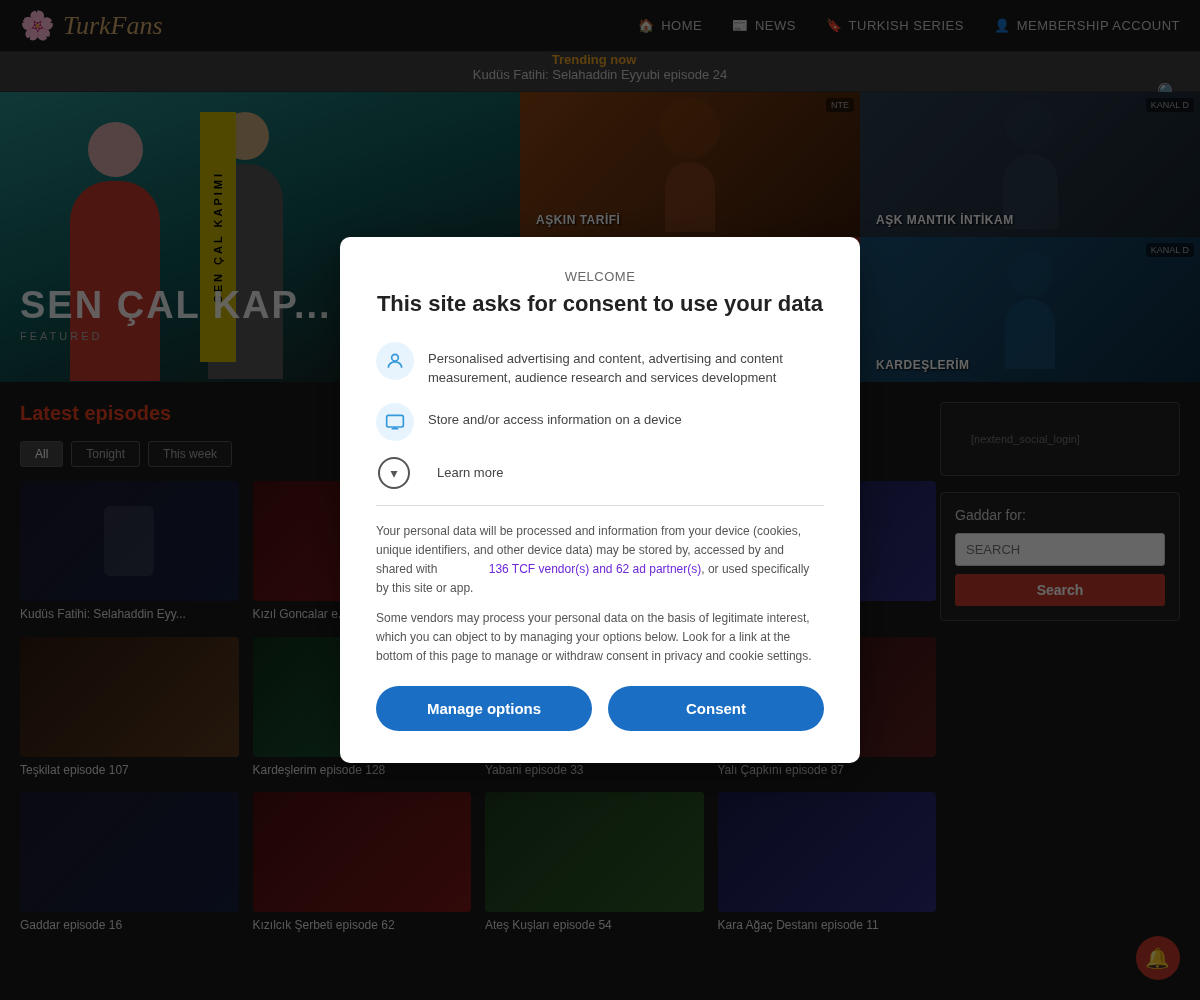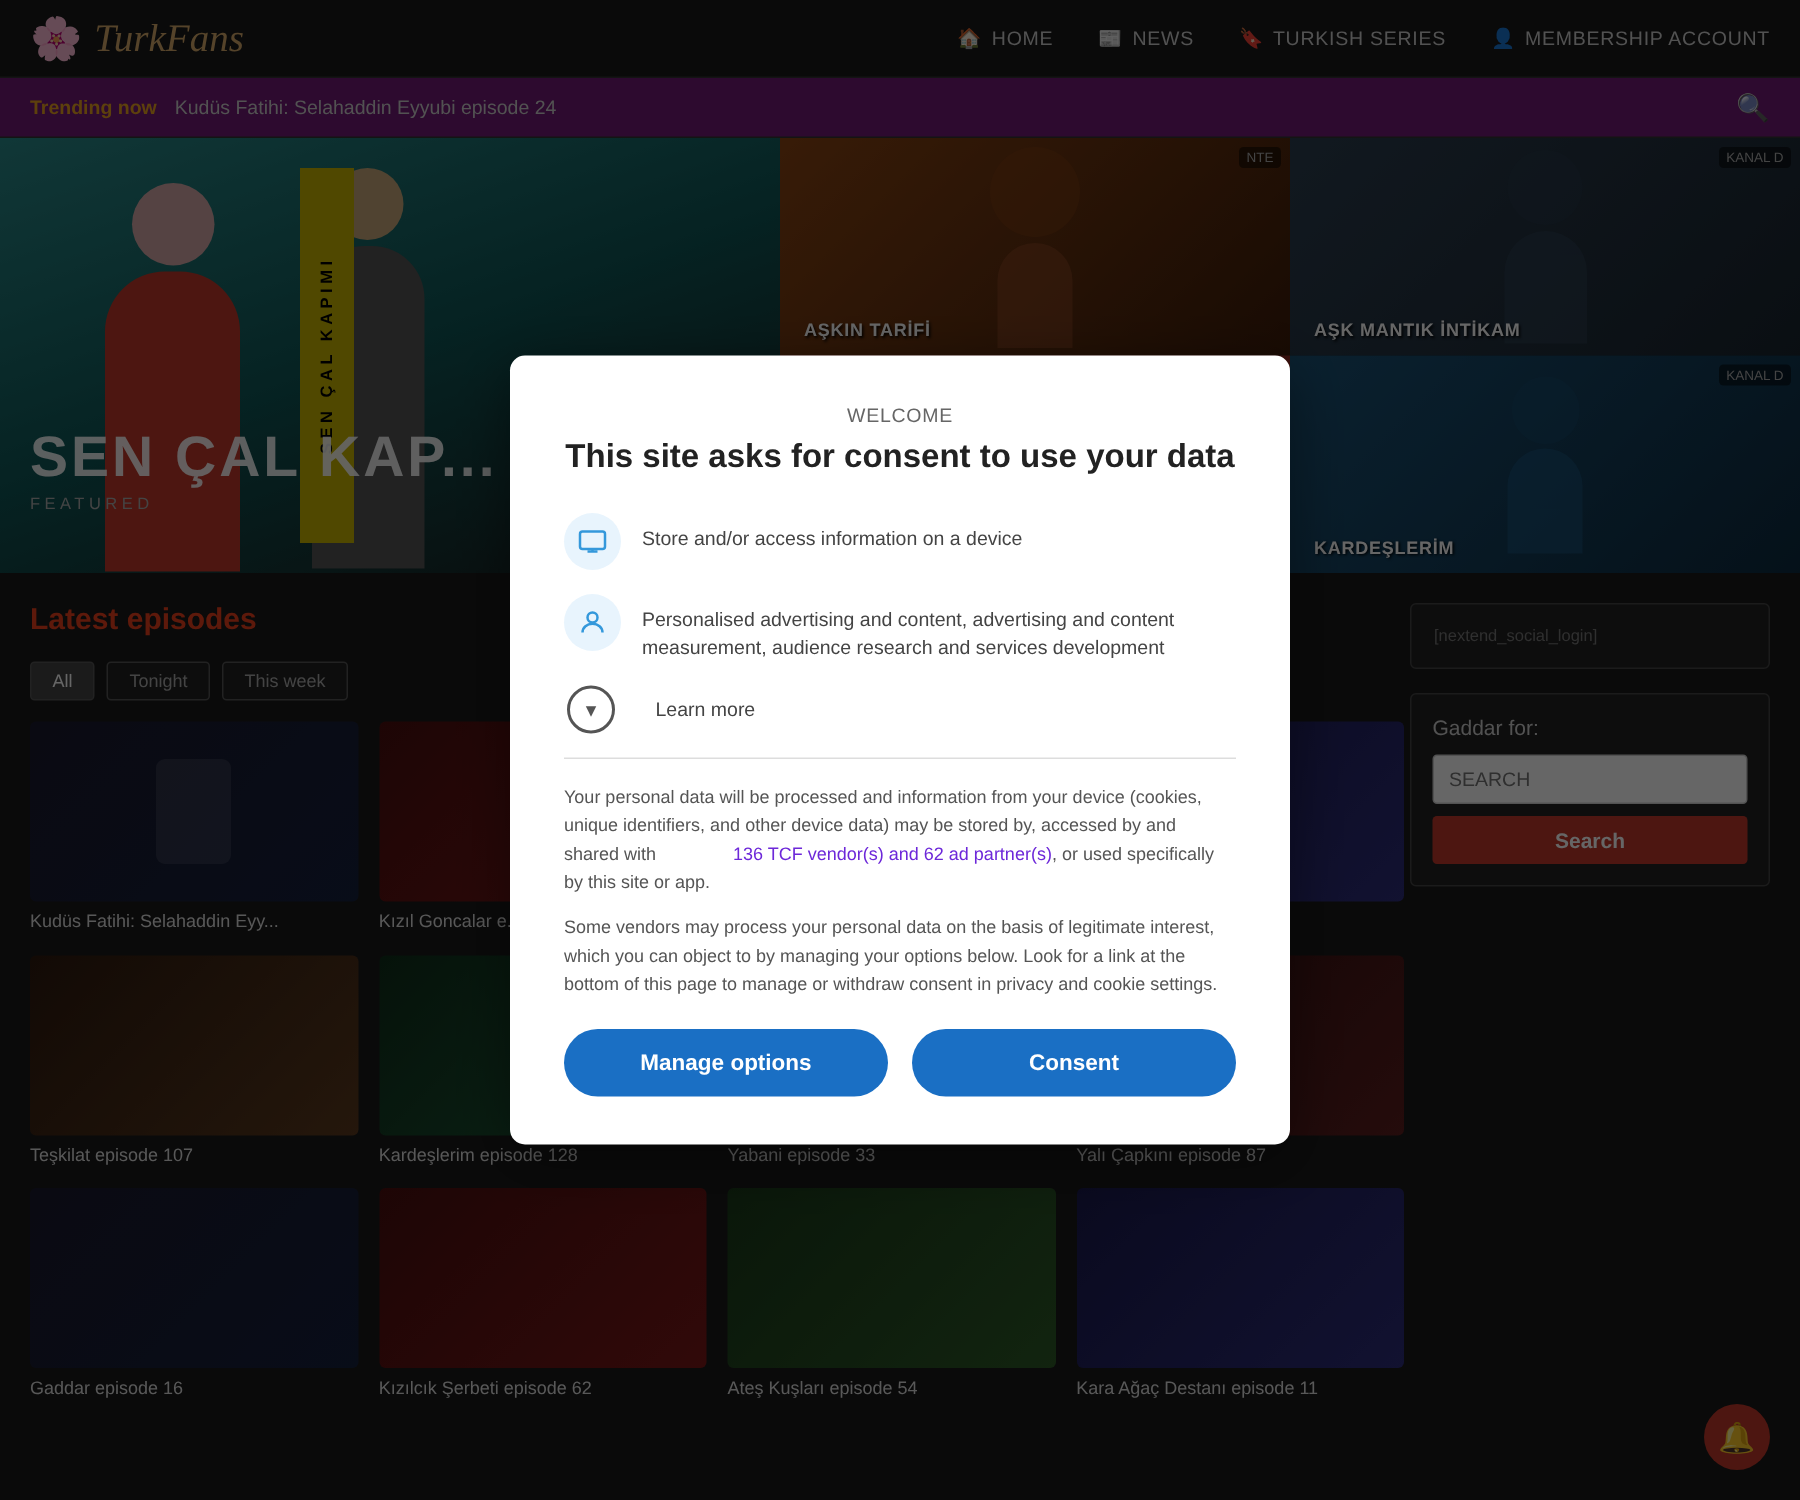--- a/index.html
+++ b/index.html
@@ -38,26 +38,27 @@
       text-decoration: none;
       font-size: 13px;
       letter-spacing: 0.5px;
       display: flex;
       align-items: center;
       gap: 6px;
     }
 
     
     .trending-bar {
-      background: #701a75;
+      background: #404040;
       display: flex;
       align-items: center;
       padding: 0 20px;
       height: 40px;
       border-bottom: 1px solid #333;
+      flex-direction: column;
     }
     .trending-label {
       color: #e8a020;
       font-size: 13px;
       font-weight: bold;
       margin-right: 12px;
       white-space: nowrap;
     }
     .trending-text {
       color: #ccc;
@@ -246,21 +247,21 @@
     }
 
     
     .sidebar {
       width: 240px;
       flex-shrink: 0;
     }
     .social-login-placeholder {
       background: #222;
       border: 1px solid #444;
-      padding: 15px;
+      padding: 30px;
       margin-bottom: 16px;
       font-size: 11px;
       color: #777;
       border-radius: 4px;
     }
     .search-widget {
       background: #222;
       border: 1px solid #444;
       padding: 14px;
       border-radius: 4px;
@@ -637,38 +638,38 @@
 </div>
 
 <div class="modal-overlay">
   <div class="modal">
     <div class="modal-title-sub">Welcome</div>
     <div class="modal-title">This site asks for consent to use your data</div>
 
     <div class="consent-item">
       <div class="consent-icon">
         <svg width="20" height="20" viewBox="0 0 24 24" fill="none" stroke="#3498db" stroke-width="2">
+          <circle cx="12" cy="8" r="4"></circle>
+            <path d="M4 20c0-4 3.6-7 8-7s8 3 8 7"></path>
+        </svg>
+      </div>
+      <div class="consent-text">Personalised advertising and content, advertising and content measurement, audience research and services development</div>
+    </div>
+
+    <div class="consent-item">
+      <div class="consent-icon">
+        <svg width="20" height="20" viewBox="0 0 24 24" fill="none" stroke="#3498db" stroke-width="2">
           <rect x="2" y="4" width="20" height="14" rx="2"></rect>
             <line x1="8" y1="20" x2="16" y2="20"></line>
             <line x1="12" y1="18" x2="12" y2="20"></line>
         </svg>
       </div>
       <div class="consent-text">Store and/or access information on a device</div>
     </div>
 
-    <div class="consent-item">
-      <div class="consent-icon">
-        <svg width="20" height="20" viewBox="0 0 24 24" fill="none" stroke="#3498db" stroke-width="2">
-          <circle cx="12" cy="8" r="4"></circle>
-            <path d="M4 20c0-4 3.6-7 8-7s8 3 8 7"></path>
-        </svg>
-      </div>
-      <div class="consent-text">Personalised advertising and content, advertising and content measurement, audience research and services development</div>
-    </div>
-
     <div class="learn-more-row">
       <button class="learn-more-btn">▾</button>
       <span class="learn-more-text">Learn more</span>
     </div>
 
     <div class="modal-divider"></div>
 
     <p class="modal-body-text">
       Your personal data will be processed and information from your device (cookies, unique identifiers, and other device data) may be stored by, accessed by and shared with <a href="#">136 TCF vendor(s) and 62 ad partner(s)</a>, or used specifically by this site or app.
     </p>

